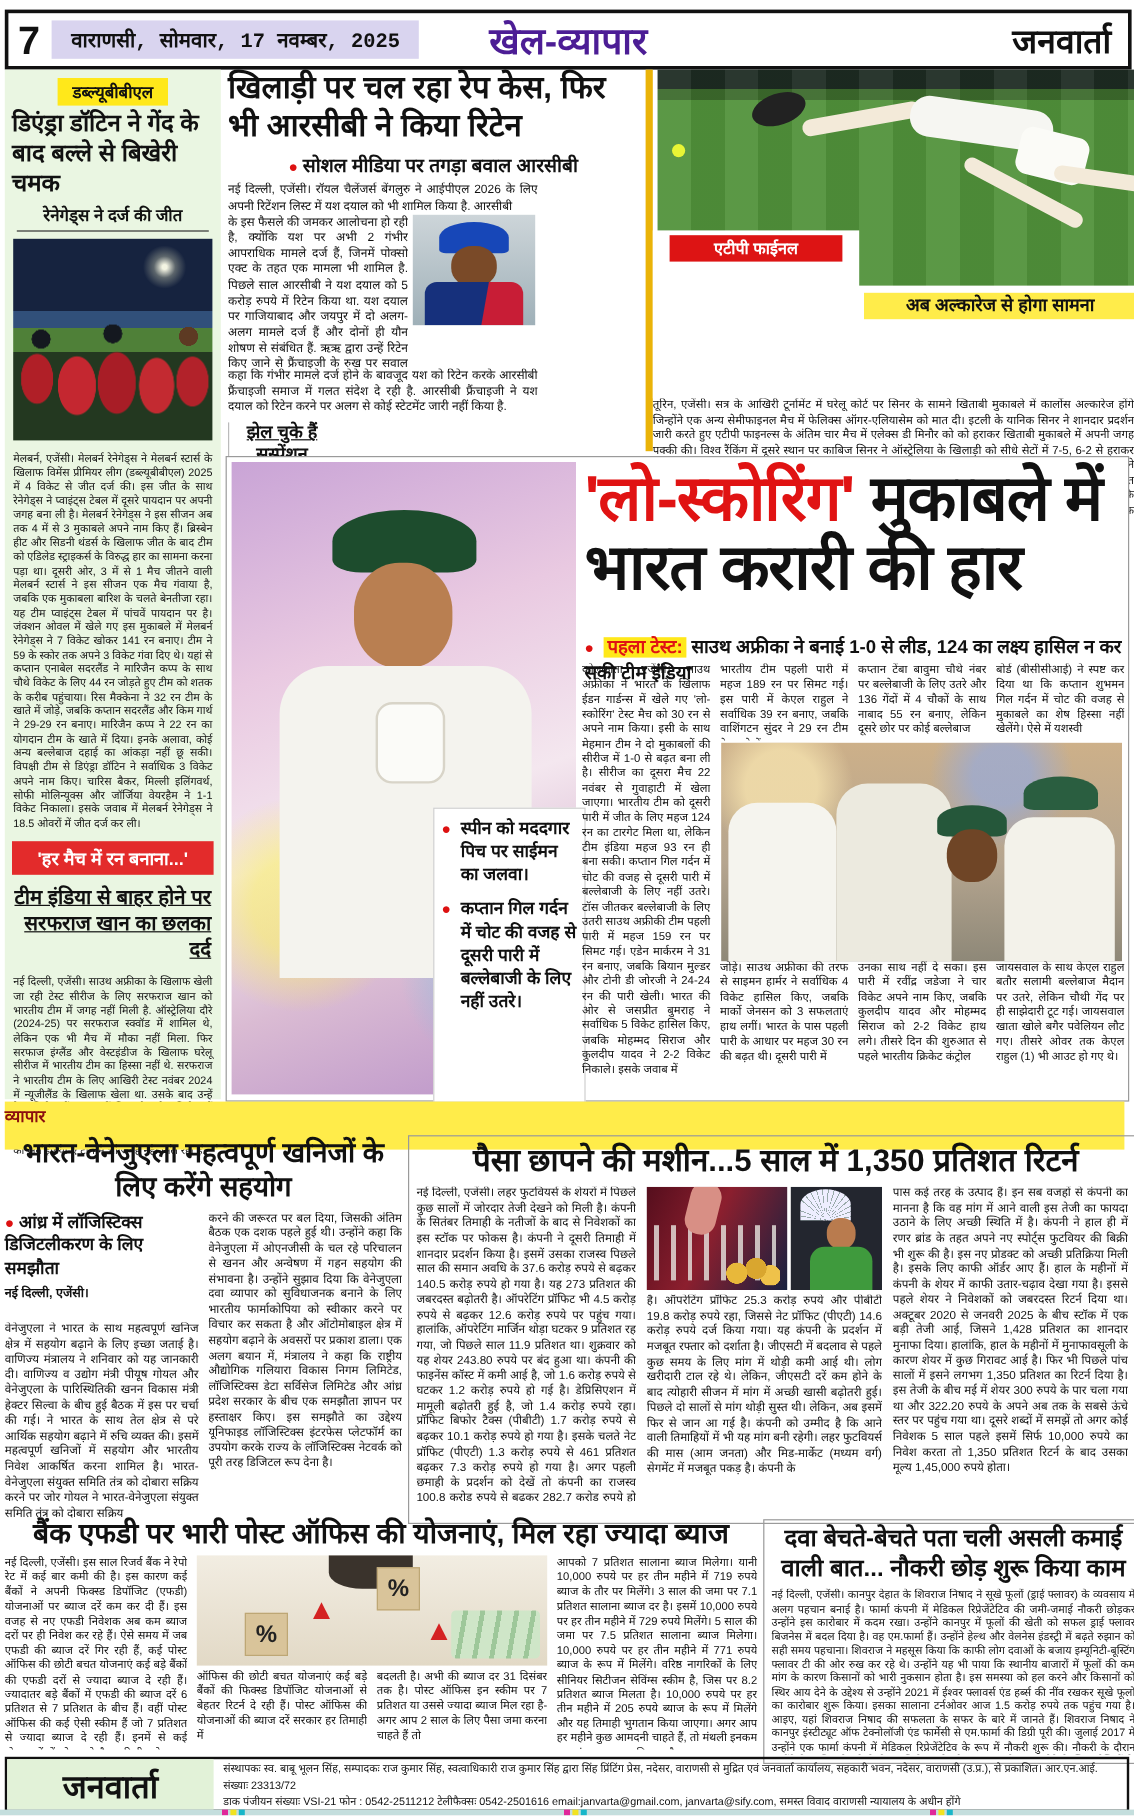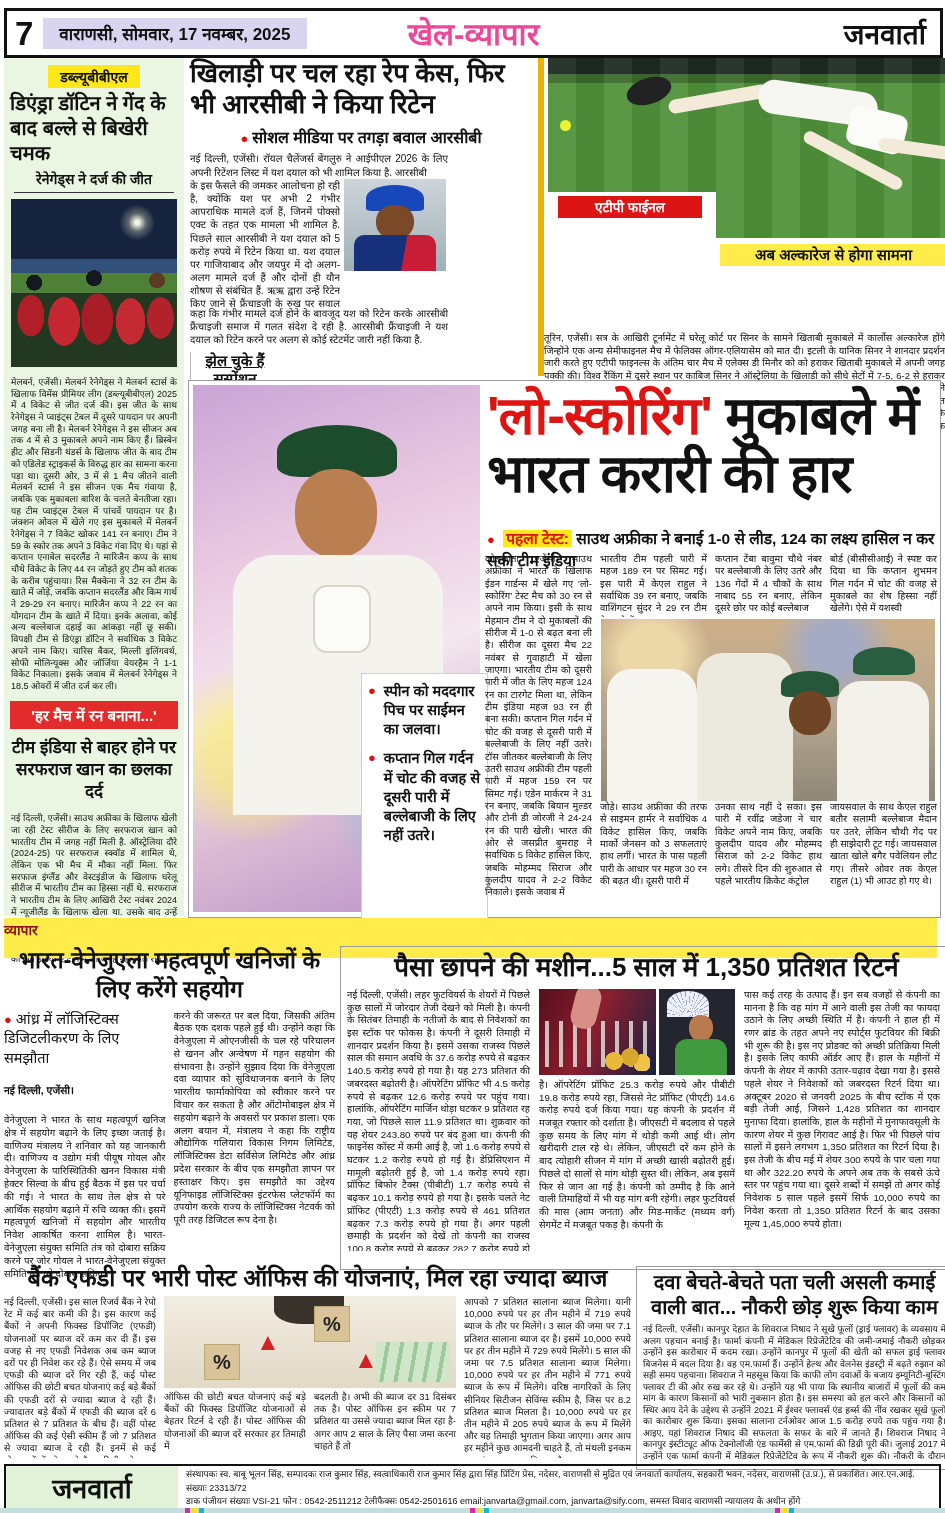--- a/index.html
+++ b/index.html
@@ -6,22 +6,22 @@
   html,body{margin:0;padding:0;background:#f2f2f2;}
   #page{position:relative;width:945px;height:1513px;background:#ffffff;margin:0 auto;
         font-family:"Liberation Sans","DejaVu Sans",sans-serif;color:#111;overflow:hidden;}
   .abs{position:absolute;}
   .just{text-align:justify;overflow:hidden;}
   .photo{position:relative;overflow:hidden;}
 
   
   .masthead{left:4px;top:8px;width:933px;height:44px;border:3px solid #111;display:flex;align-items:center;}
   .pagenum{font-size:33px;font-weight:bold;margin:0 10px 0 8px;line-height:1;}
-  .datebox{background:#d9d4ef;padding:4px 16px;font-weight:bold;font-size:17px;}
-  .secttitle{position:absolute;left:50%;transform:translateX(-50%);color:#ec4899;font-size:31px;font-weight:800;}
+  .datebox{background:#d9d4ef;padding:4px 16px;font-weight:bold;font-size:17px;font-family:Liberation Mono, monospace;}
+  .secttitle{position:absolute;left:50%;transform:translateX(-50%);color:#4c1d95;font-size:31px;font-weight:800;}
   .brand{margin-left:auto;margin-right:14px;font-size:28px;font-weight:800;}
 
   
   .greencol{left:4px;top:58px;width:180px;height:858px;background:#eaf6e2;padding:0;}
   .kickbox{display:inline-block;background:#ffe81a;font-weight:800;font-size:14px;padding:2px 12px;margin:7px auto 3px;}
   .gc-head{font-size:20px;font-weight:800;line-height:1.25;text-align:left;padding:0 6px;}
   .gc-sub{font-size:14px;font-weight:800;text-align:center;border-bottom:1.5px solid #333;padding-bottom:4px;margin:3px 10px 6px;}
   .gc-body{font-size:9px;line-height:1.3;padding:6px 7px 0;}
   .quotebox{background:#e32b2b;color:#fff;font-weight:800;font-size:15px;text-align:center;margin:6px 6px;padding:4px 2px;}
   .gc-head2{font-size:17px;font-weight:800;line-height:1.3;padding:2px 8px 4px;}
@@ -113,21 +113,21 @@
 
   
   .bizband{left:4px;top:918px;width:933px;height:40px;background:#ffec4a;text-align:left;}
   .bizband span{font-size:14px;font-weight:800;color:#8b0e0e;line-height:24px;}
 
   
   .venbox{left:4px;top:946px;width:331px;height:316px;}
   .ven-head{font-size:23px;font-weight:800;line-height:1.25;text-align:center;margin-bottom:6px;}
   .ven-cols{display:flex;gap:8px;}
   .ven-c{flex:1;font-size:9.7px;line-height:1.32;}
-  .ven-sub{font-size:14.5px;font-weight:400;line-height:1.35;margin-bottom:16px;}
+  .ven-sub{font-size:14.5px;font-weight:700;line-height:1.35;margin-bottom:4px;}
   .ven-date{font-size:10.5px;font-weight:800;margin-bottom:16px;}
 
   
   .leharbox{left:340px;top:946px;width:599px;height:314px;border:1px solid #9a9a9a;padding:4px 6px;}
   .lehar-head{font-size:26px;font-weight:800;text-align:center;line-height:1.15;margin:2px 0 6px;}
   .lehar-cols{display:flex;gap:9px;height:262px;overflow:hidden;}
   .lehar-c1{width:183px;font-size:9.7px;line-height:1.31;}
   .lehar-mid{width:196px;}
   .lehar-imgs{display:flex;gap:3px;margin-bottom:4px;}
   .stock-img{width:117px;height:86px;background:linear-gradient(115deg,#550e1d,#8c1f2e 45%,#182140);}
@@ -192,21 +192,21 @@
 
   <div class="abs greencol" style="text-align:center;">
     <span class="kickbox">डब्ल्यूबीबीएल</span>
     <div class="gc-head">डिएंड्रा डॉटिन ने गेंद के बाद बल्ले से बिखेरी चमक</div>
     <div class="gc-sub">रेनेगेड्स ने दर्ज की जीत</div>
     <div class="photo wbbl-photo">
       <div class="wbbl-players"></div>
     </div>
     <div class="gc-body just" style="height:318px;">मेलबर्न, एजेंसी। मेलबर्न रेनेगेड्स ने मेलबर्न स्टार्स के खिलाफ विमेंस प्रीमियर लीग (डब्ल्यूबीबीएल) 2025 में 4 विकेट से जीत दर्ज की। इस जीत के साथ रेनेगेड्स ने प्वाइंट्स टेबल में दूसरे पायदान पर अपनी जगह बना ली है। मेलबर्न रेनेगेड्स ने इस सीजन अब तक 4 में से 3 मुकाबले अपने नाम किए हैं। ब्रिस्बेन हीट और सिडनी थंडर्स के खिलाफ जीत के बाद टीम को एडिलेड स्ट्राइकर्स के विरुद्ध हार का सामना करना पड़ा था। दूसरी ओर, 3 में से 1 मैच जीतने वाली मेलबर्न स्टार्स ने इस सीजन एक मैच गंवाया है, जबकि एक मुकाबला बारिश के चलते बेनतीजा रहा। यह टीम प्वाइंट्स टेबल में पांचवें पायदान पर है। जंक्शन ओवल में खेले गए इस मुकाबले में मेलबर्न रेनेगेड्स ने 7 विकेट खोकर 141 रन बनाए। टीम ने 59 के स्कोर तक अपने 3 विकेट गंवा दिए थे। यहां से कप्तान एनाबेल सदरलैंड ने मारिजैन कप्प के साथ चौथे विकेट के लिए 44 रन जोड़ते हुए टीम को शतक के करीब पहुंचाया। रिस मैक्केना ने 32 रन टीम के खाते में जोड़े, जबकि कप्तान सदरलैंड और किम गार्थ ने 29-29 रन बनाए। मारिजैन कप्प ने 22 रन का योगदान टीम के खाते में दिया। इनके अलावा, कोई अन्य बल्लेबाज दहाई का आंकड़ा नहीं छू सकी। विपक्षी टीम से डिएंड्रा डॉटिन ने सर्वाधिक 3 विकेट अपने नाम किए। चारिस बैकर, मिल्ली इलिंगवर्थ, सोफी मोलिन्यूक्स और जॉर्जिया वेयरहैम ने 1-1 विकेट निकाला। इसके जवाब में मेलबर्न रेनेगेड्स ने 18.5 ओवरों में जीत दर्ज कर ली।</div>
     <div class="quotebox">'हर मैच में रन बनाना...'</div>
-    <div class="gc-head2" style="text-align:center;">टीम इंडिया से बाहर होने पर सरफराज खान का छलका दर्द</div>
+    <div class="gc-head2" style="text-align:right;text-decoration:underline;">टीम इंडिया से बाहर होने पर सरफराज खान का छलका दर्द</div>
     <div class="gc-body just" style="height:150px;">नई दिल्ली, एजेंसी। साउथ अफ्रीका के खिलाफ खेली जा रही टेस्ट सीरीज के लिए सरफराज खान को भारतीय टीम में जगह नहीं मिली है. ऑस्ट्रेलिया दौरे (2024-25) पर सरफराज स्क्वॉड में शामिल थे, लेकिन एक भी मैच में मौका नहीं मिला. फिर सरफाज इंग्लैंड और वेस्टइंडीज के खिलाफ घरेलू सीरीज में भारतीय टीम का हिस्सा नहीं थे. सरफराज ने भारतीय टीम के लिए आखिरी टेस्ट नवंबर 2024 में न्यूजीलैंड के खिलाफ खेला था. उसके बाद उन्हें टेस्ट क्रिकेट में चांस नहीं मिला है. घरेलू क्रिकेट में सरफराज का रिकॉर्ड इतना शानदार है कि उनका चयन अपने-आप में तय लगता है, हालांकि सरफराज को अब इंडिया-ए टीम में भी जगह नहीं मिल रही है.</div>
   </div>
 
   <div class="abs rcbbox">
     <div class="rcb-head">खिलाड़ी पर चल रहा रेप केस, फिर भी आरसीबी ने किया रिटेन</div>
     <div class="rcb-sub">
       <span class="reddot">●</span><span>सोशल मीडिया पर तगड़ा बवाल आरसीबी</span>
     </div>
     <div class="rcb-flex">
       <div class="rcb-main">

